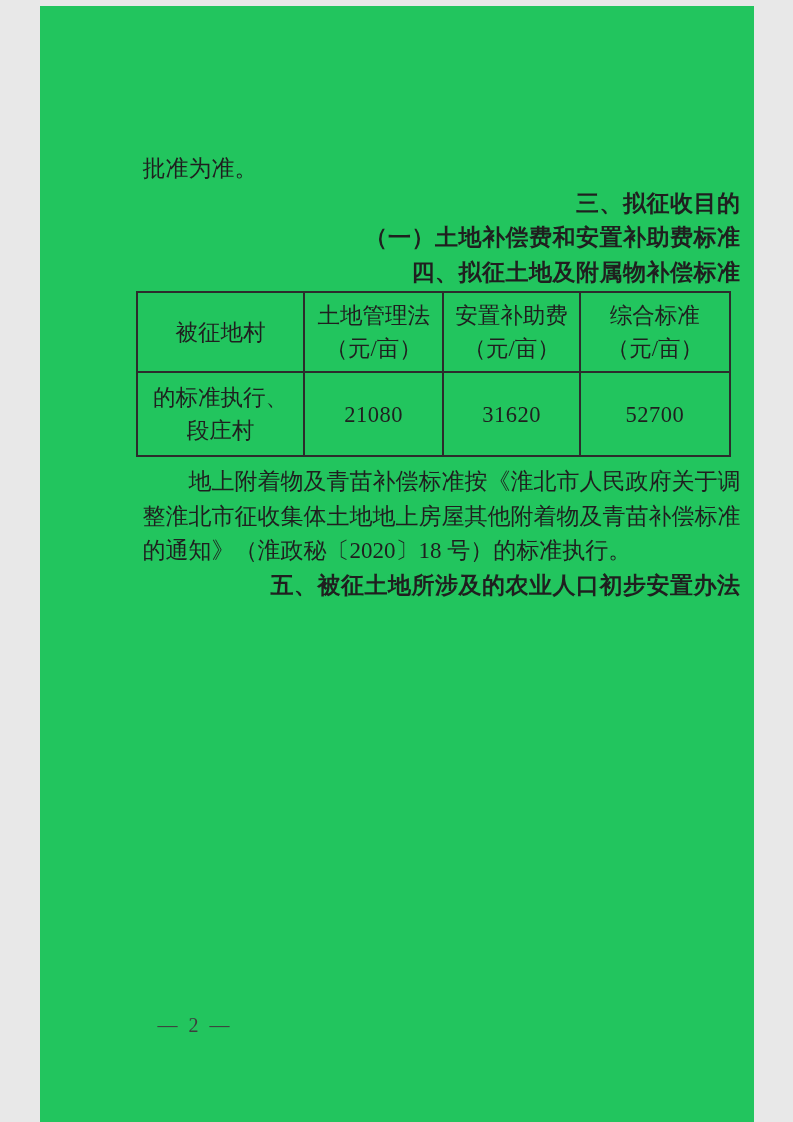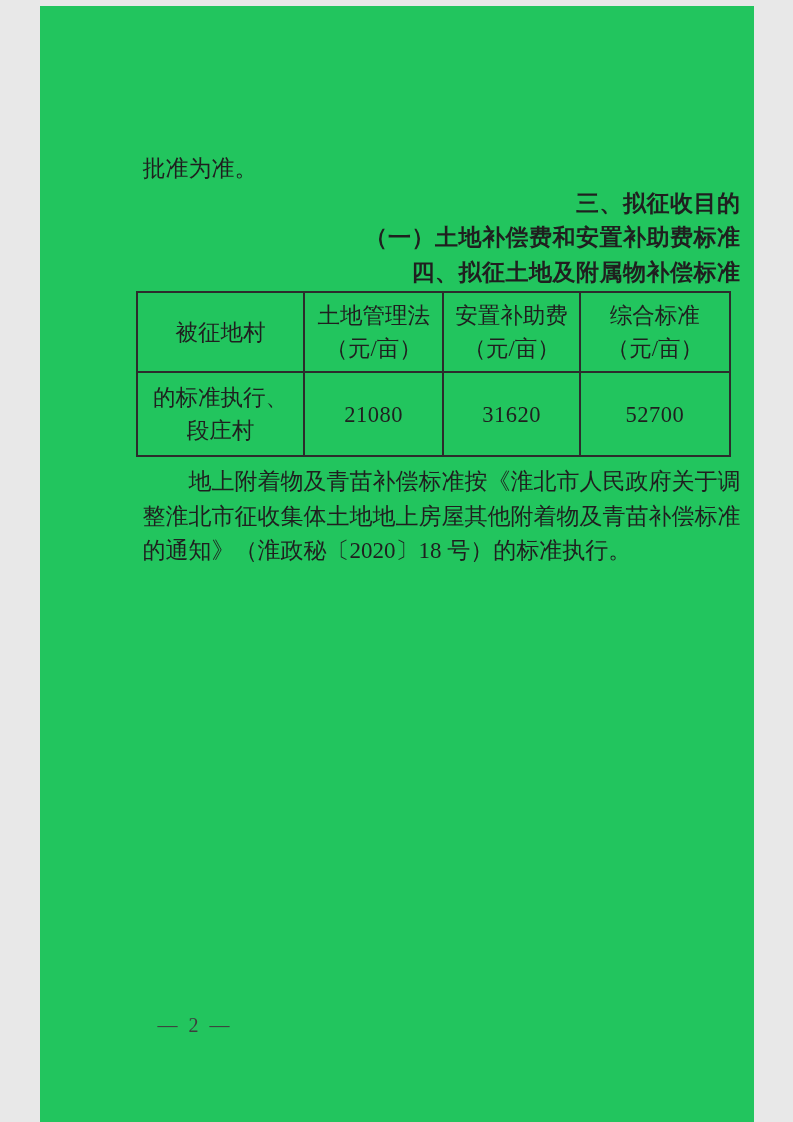--- a/index.html
+++ b/index.html
@@ -123,17 +123,18 @@
           <td class="num-cell">21080</td>
           <td class="num-cell">31620</td>
           <td class="num-cell">52700</td>
         </tr>
       </tbody>
     </table>
 
 
     <p class="para">地上附着物及青苗补偿标准按《淮北市人民政府关于调整淮北市征收集体土地地上房屋其他附着物及青苗补偿标准的通知》（淮政秘〔2020〕18 号）的标准执行。</p>
 
+    <p class="heading">五、被征土地所涉及的农业人口初步安置办法</p>
 
   </div>
 
   <div class="page-footer">— 2 —</div>
 </div>
 
 </body></html>

